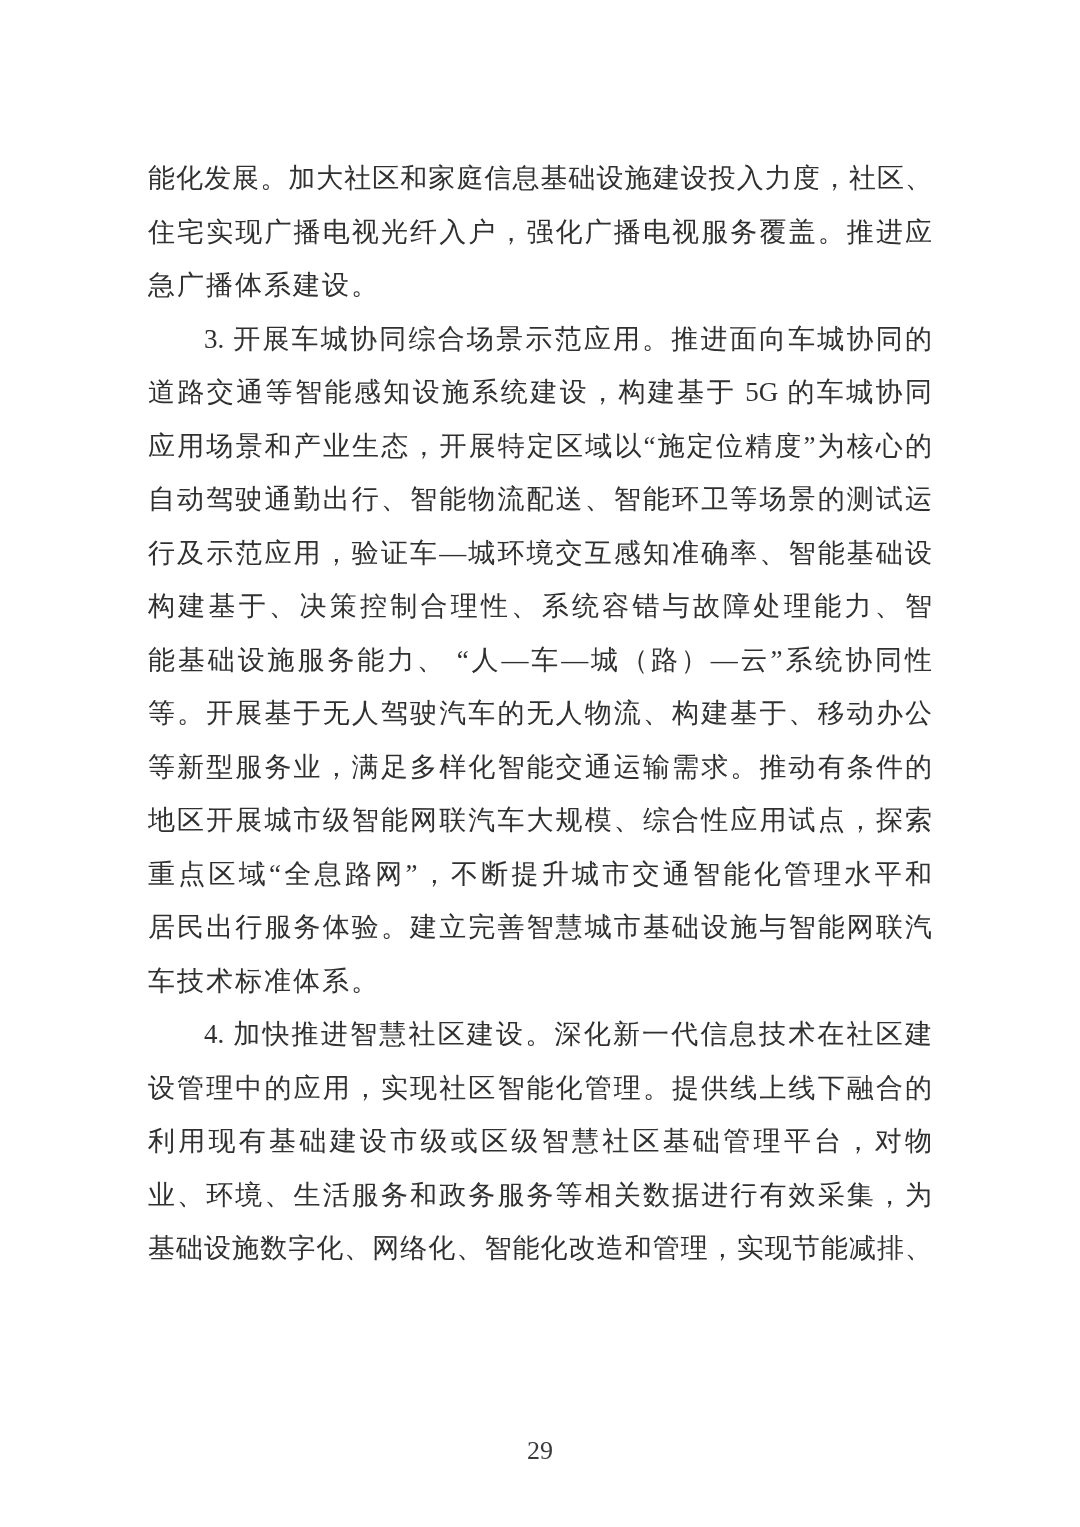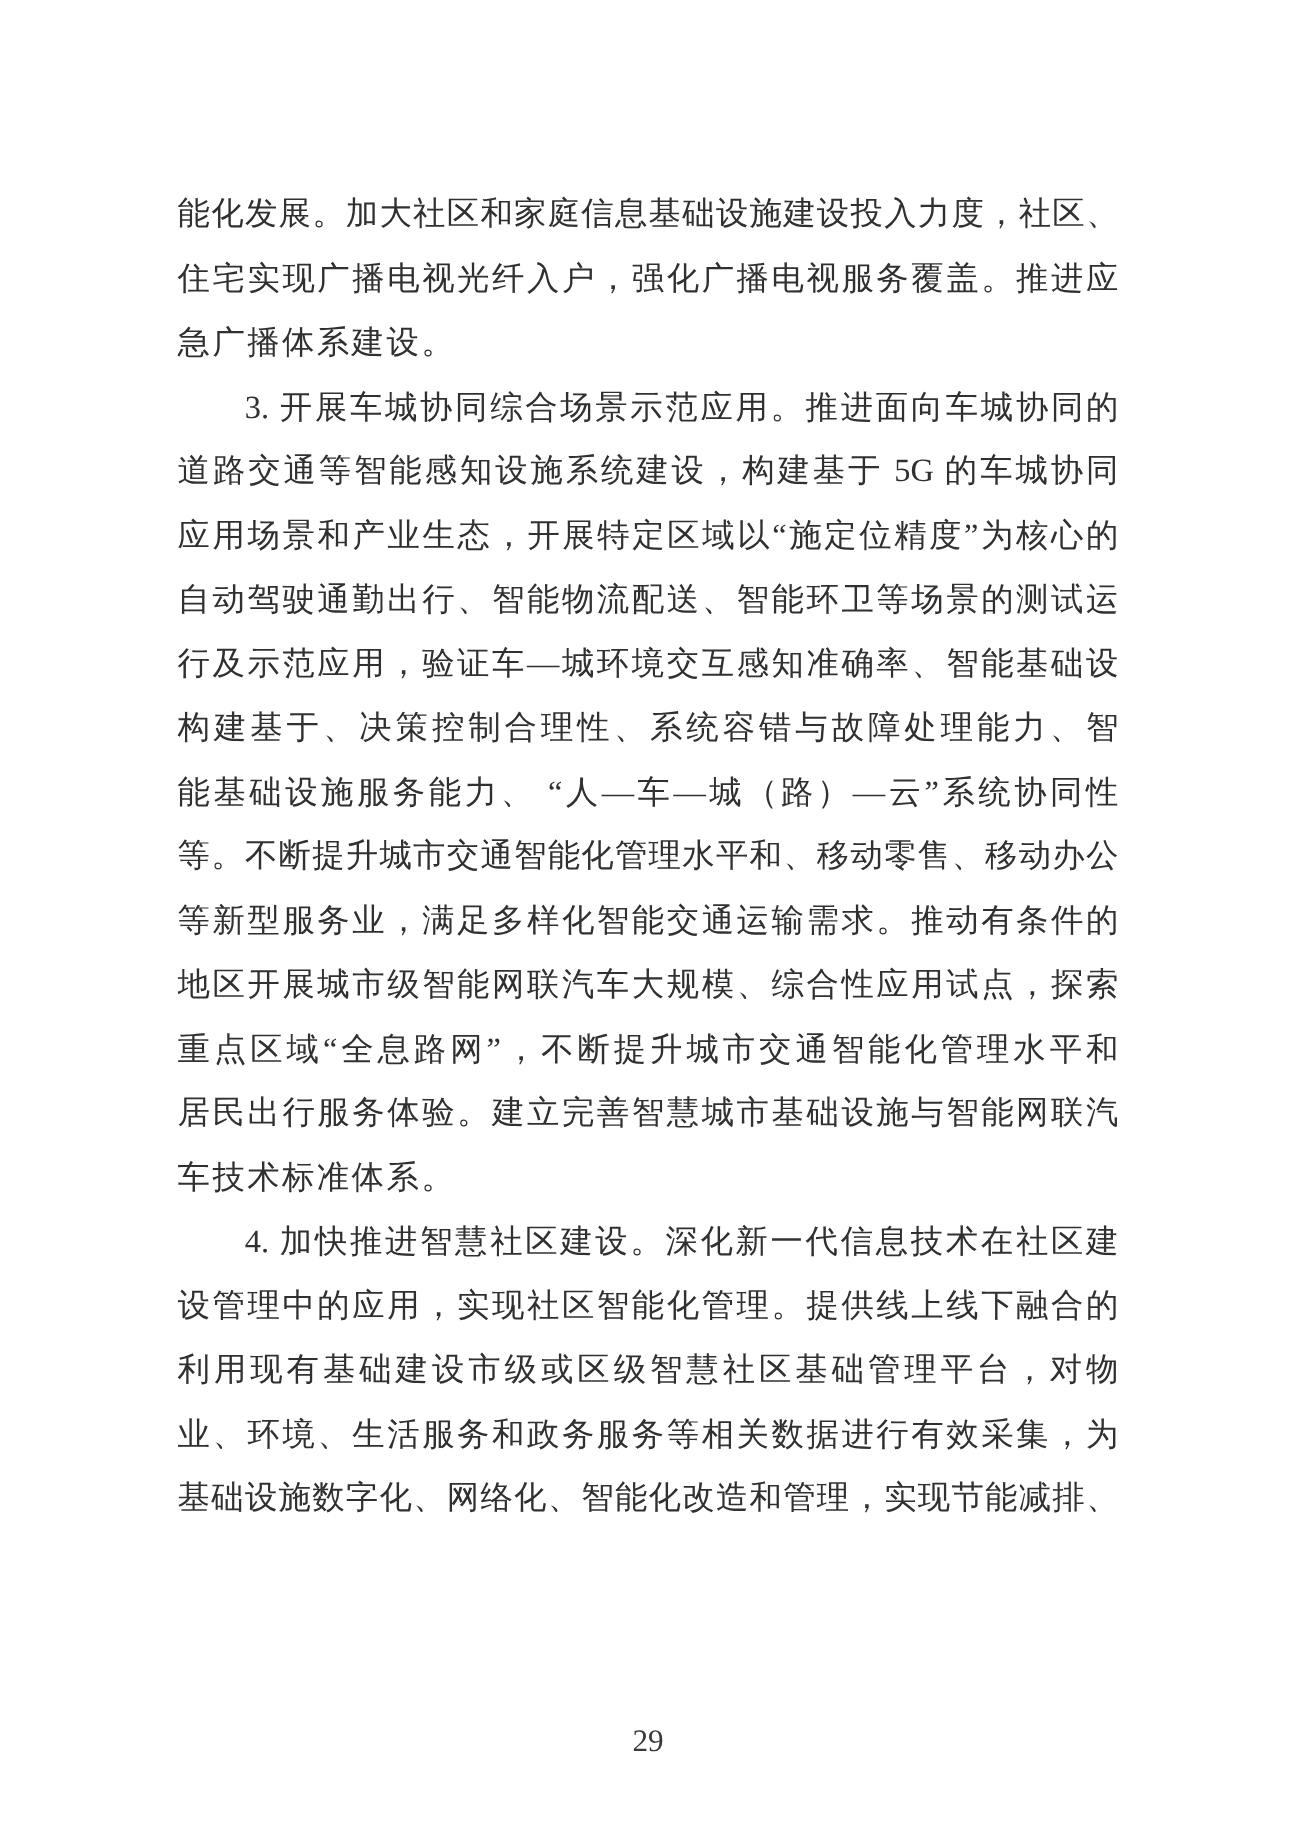--- a/index.html
+++ b/index.html
@@ -66,21 +66,21 @@
     <div class="line">能化发展。加大社区和家庭信息基础设施建设投入力度，社区、</div>
     <div class="line">住宅实现广播电视光纤入户，强化广播电视服务覆盖。推进应</div>
     <div class="line short">急广播体系建设。</div>
     <div class="line indent">3. 开展车城协同综合场景示范应用。推进面向车城协同的</div>
     <div class="line">道路交通等智能感知设施系统建设，构建基于 5G 的车城协同</div>
     <div class="line">应用场景和产业生态，开展特定区域以“施定位精度”为核心的</div>
     <div class="line">自动驾驶通勤出行、智能物流配送、智能环卫等场景的测试运</div>
     <div class="line">行及示范应用，验证车—城环境交互感知准确率、智能基础设</div>
     <div class="line">构建基于、决策控制合理性、系统容错与故障处理能力、智</div>
     <div class="line">能基础设施服务能力、 “人—车—城（路）—云”系统协同性</div>
-    <div class="line">等。不断提升城市交通智能化管理水平和、移动零售、移动办公</div>
+    <div class="line">等。开展基于无人驾驶汽车的无人物流、构建基于、移动办公</div>
     <div class="line">等新型服务业，满足多样化智能交通运输需求。推动有条件的</div>
     <div class="line">地区开展城市级智能网联汽车大规模、综合性应用试点，探索</div>
     <div class="line">重点区域“全息路网”，不断提升城市交通智能化管理水平和</div>
     <div class="line">居民出行服务体验。建立完善智慧城市基础设施与智能网联汽</div>
     <div class="line short">车技术标准体系。</div>
     <div class="line indent">4. 加快推进智慧社区建设。深化新一代信息技术在社区建</div>
     <div class="line">设管理中的应用，实现社区智能化管理。提供线上线下融合的</div>
     <div class="line">利用现有基础建设市级或区级智慧社区基础管理平台，对物</div>
     <div class="line">业、环境、生活服务和政务服务等相关数据进行有效采集，为</div>
     <div class="line">基础设施数字化、网络化、智能化改造和管理，实现节能减排、</div>

